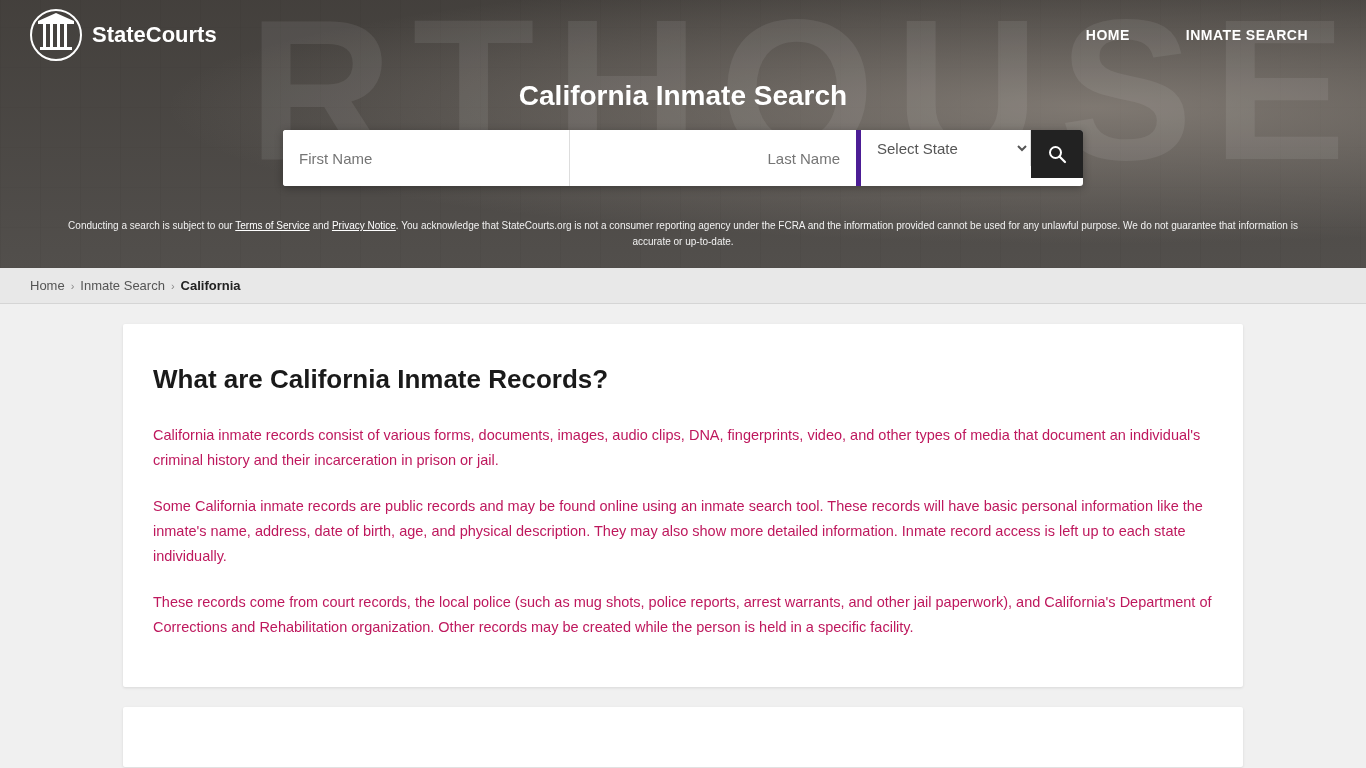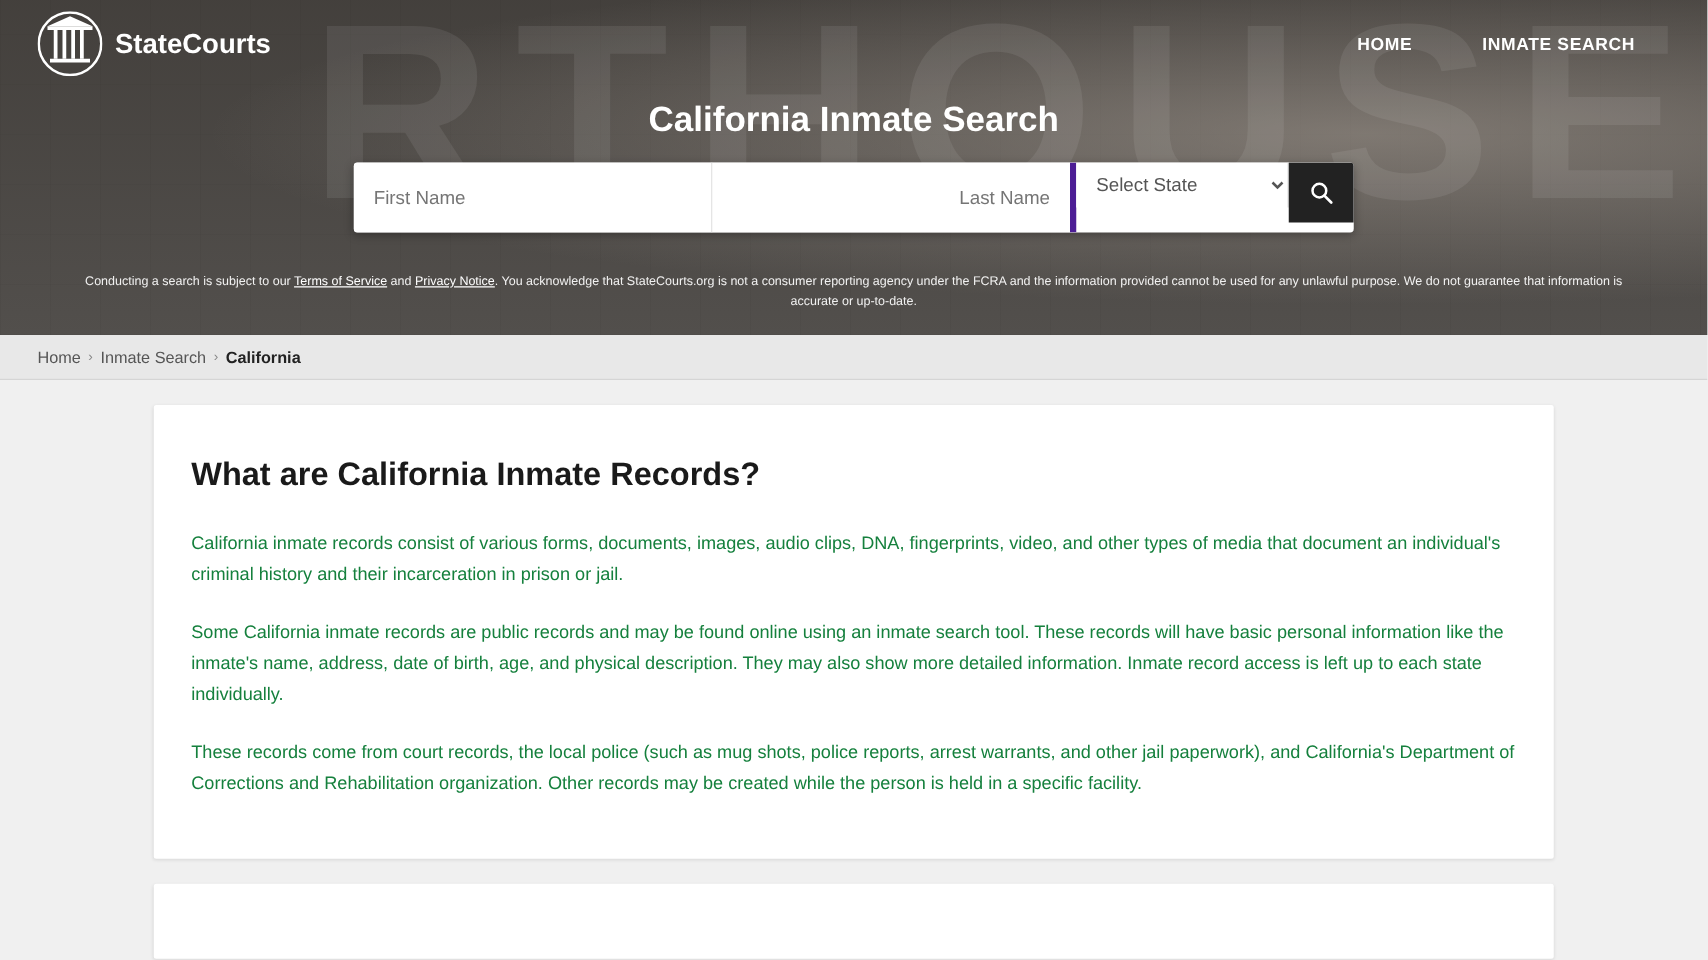--- a/index.html
+++ b/index.html
@@ -200,21 +200,21 @@
       box-shadow: 0 1px 3px rgba(0,0,0,0.1);
     }
     .content-card h2 {
       font-size: 26px;
       font-weight: bold;
       color: #1a1a1a;
       margin-bottom: 28px;
     }
     .content-card p {
       font-size: 14.5px;
-      color: #15803d;
+      color: #be185d;
       line-height: 1.7;
       margin-bottom: 22px;
     }
     .content-card p:last-child { margin-bottom: 0; }
 
     
     .content-card-partial {
       background: #fff;
       border-radius: 2px;
       padding: 30px 48px 20px;

